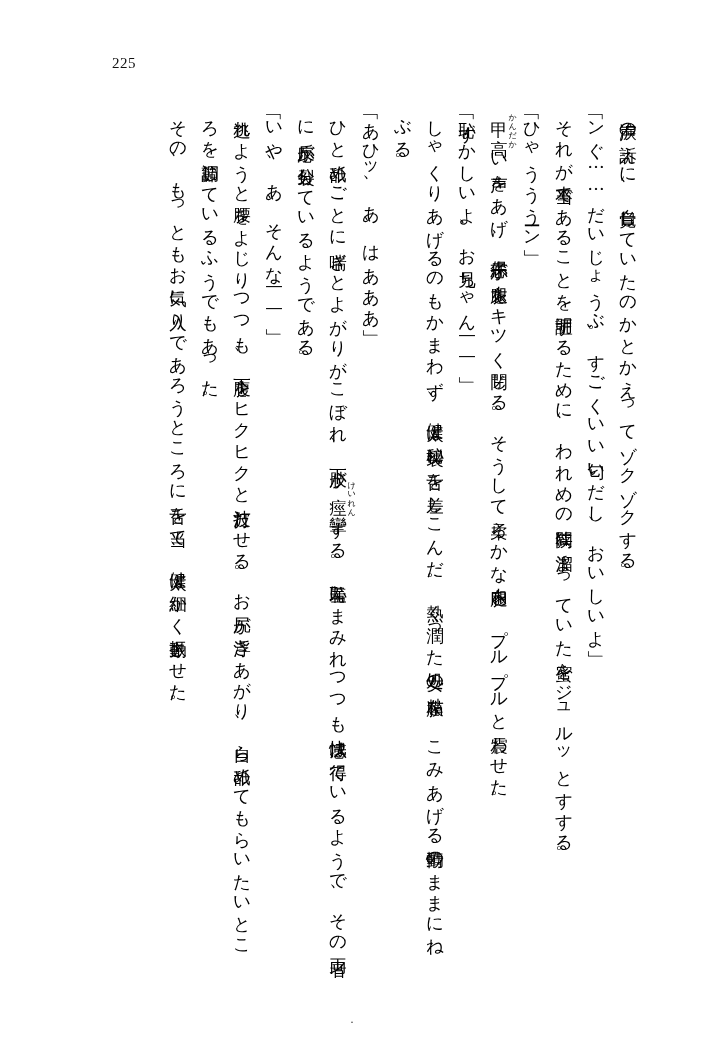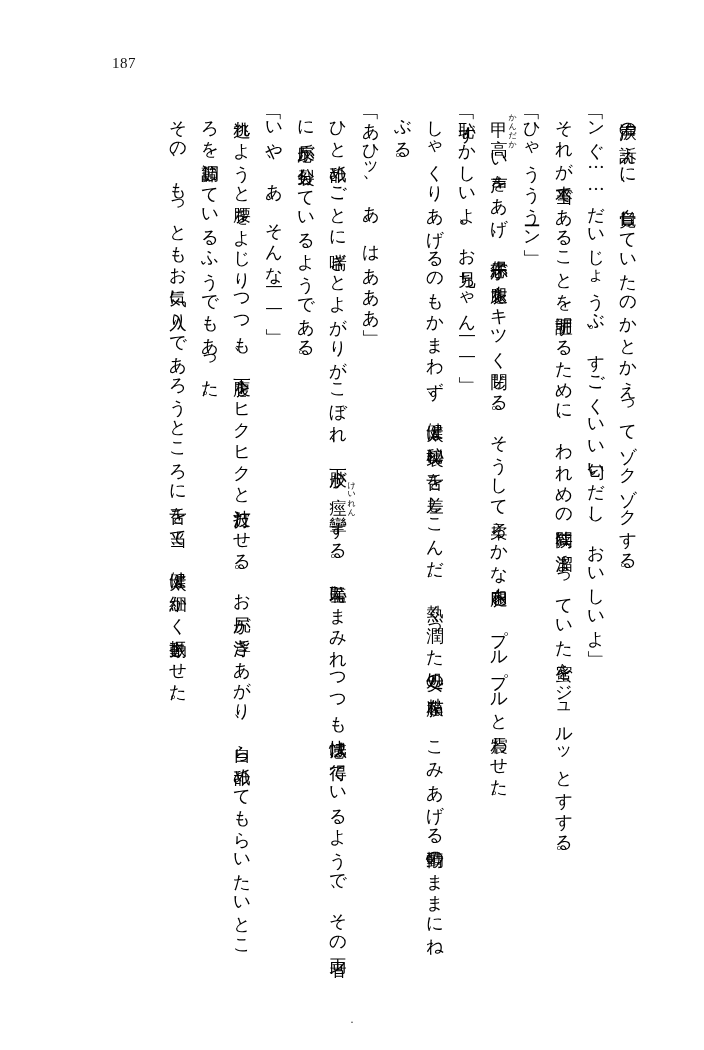--- a/index.html
+++ b/index.html
@@ -60,21 +60,21 @@
     transform: translateX(-50%);
     font-size: 11px;
     color: #333;
   }
 </style>
 </head>
 <body>
 
 <div class="page">
 
-  <div class="page-number">187</div>
+  <div class="page-number">225</div>
 
   <div class="body-text">
       <p>涙声の訴えに、自覚していたのかとかえってゾクゾクする。</p>
       <p>「ンぐ……だいじょうぶ。すごくいい匂いだし、おいしいよ」</p>
       <p>それが本当であることを証明するために、われめの狭間に溜まっていた蜜をジュルッとすする。</p>
       <p>「ひゃうううーン」</p>
       <p><ruby>甲高<rt>かんだか</rt></ruby>い声をあげ、志保子が太腿をキツく閉じる。そうして柔らかな内腿を、プルプルと震わせた。</p>
       <p>「恥ずかしいよ、お兄ちゃん——」</p>
       <p>しゃくりあげるのもかまわず、健太は秘裂に舌を差しこんだ。熱く潤った処女の粘膜を、こみあげる情動のままにねぶる。</p>
       <p>「あひッ、あ、はあああ」</p>

